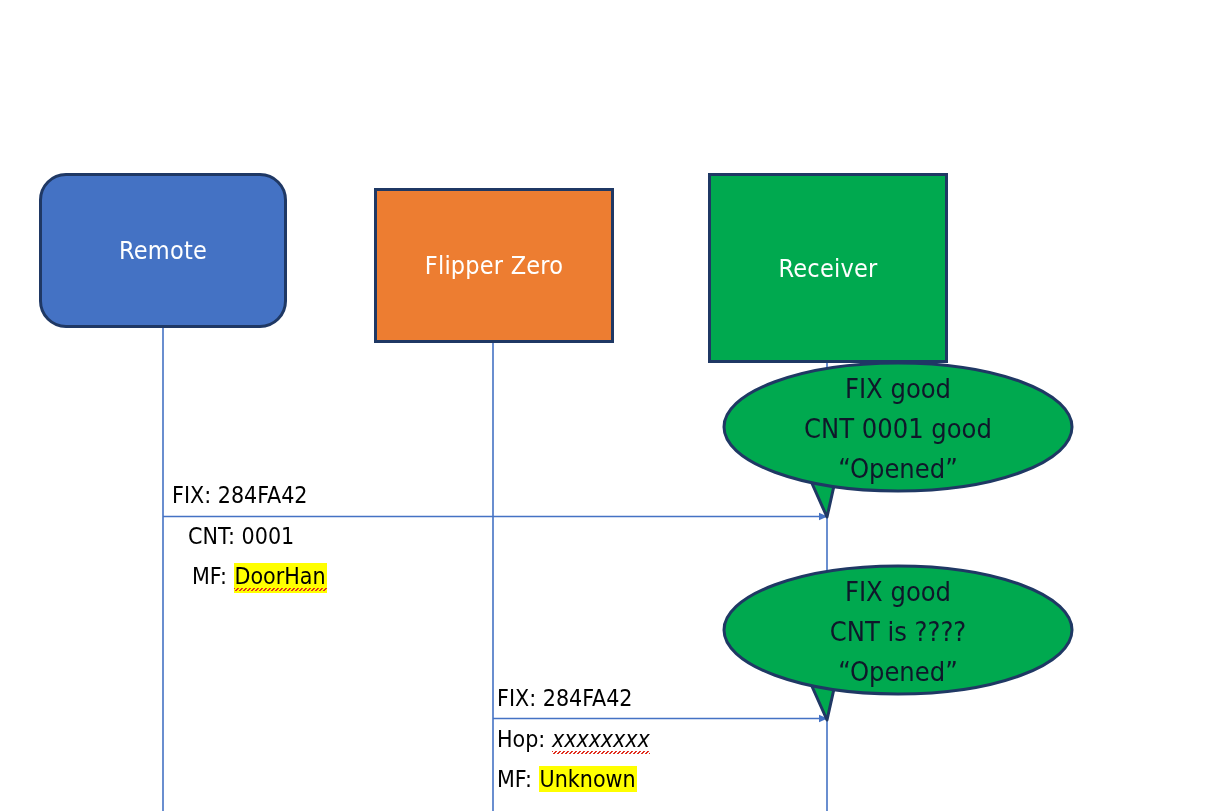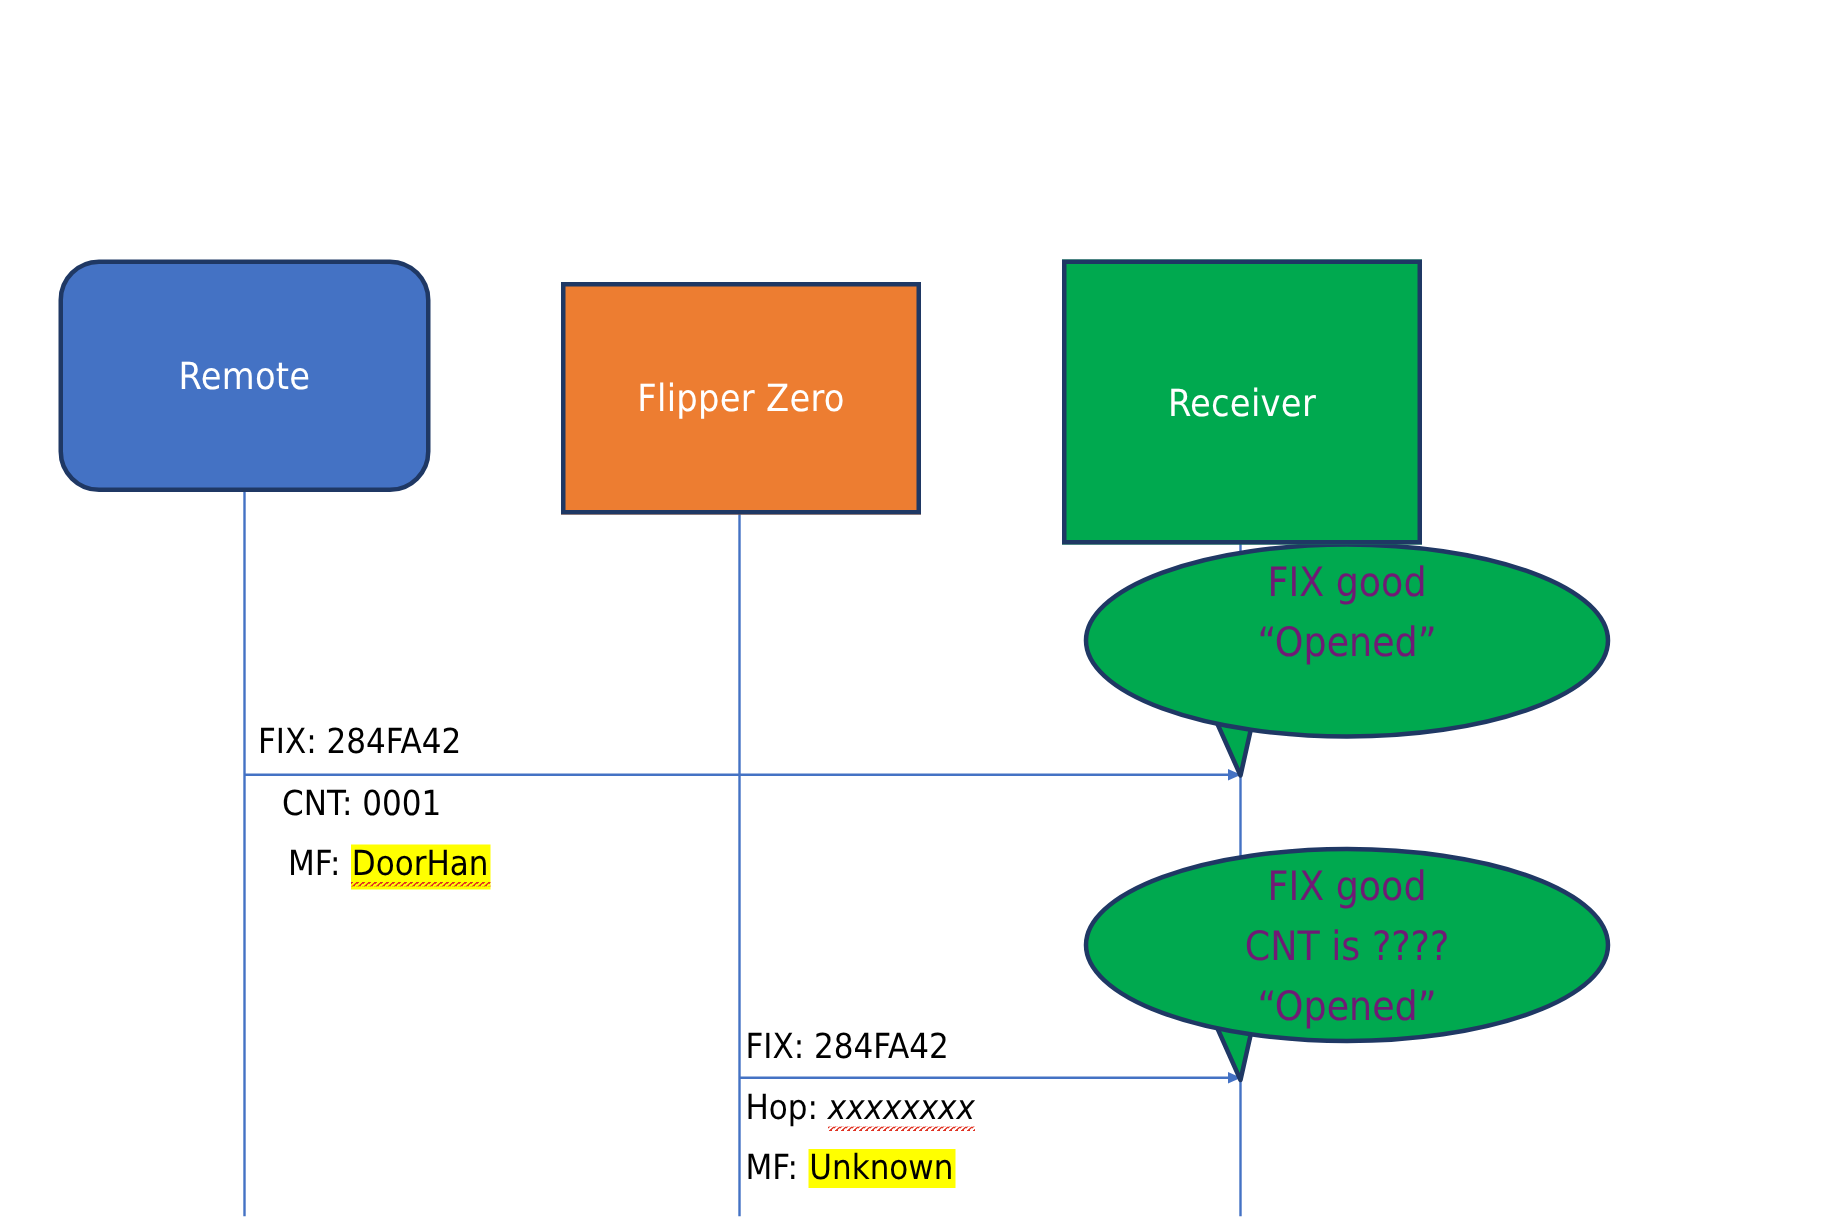--- a/index.html
+++ b/index.html
@@ -103,21 +103,21 @@
         rgba(0,0,0,0) 1.2px, rgba(0,0,0,0) 2.4px);
     background-repeat: repeat-x;
     background-size: 4px 3px;
     background-position: left bottom 3px;
     padding-bottom: 5px;
     font-style: italic;
   }
   .callout-text {
     position: absolute;
     text-align: center;
-    color: #701a75;
+    color: #0f172a;
     font-family: "DejaVu Sans Condensed", "DejaVu Sans", sans-serif;
     font-size: 27px;
     line-height: 40px;
     white-space: nowrap;
     pointer-events: none;
   }
   #callout1-text { left: 718px; top: 369px; width: 360px; }
   #callout2-text { left: 718px; top: 572px; width: 360px; }
 </style>
 </head>
@@ -172,20 +172,21 @@
   <div class="msg-label" id="msg2-line1">FIX: 284FA42</div>
   <div class="msg-label" id="msg2-line2">
     <span>Hop: </span><span class="squiggle-plain">xxxxxxxx</span>
   </div>
   <div class="msg-label" id="msg2-line3">
     <span>MF: </span><span class="hl">Unknown</span>
   </div>
 
   <div class="callout-text" id="callout1-text">
     <div>FIX good</div>
+    <div>CNT 0001 good</div>
     <div>“Opened”</div>
   </div>
 
   <div class="callout-text" id="callout2-text">
     <div>FIX good</div>
     <div>CNT is ????</div>
     <div>“Opened”</div>
   </div>
 
 </div>

